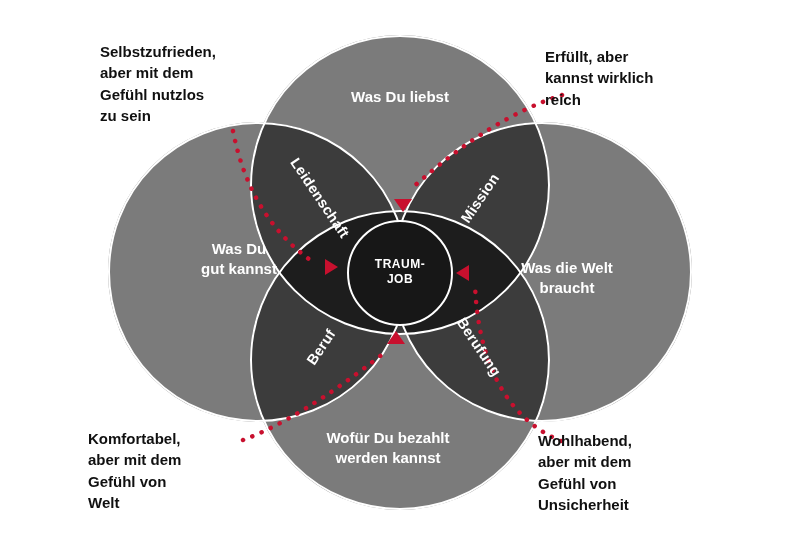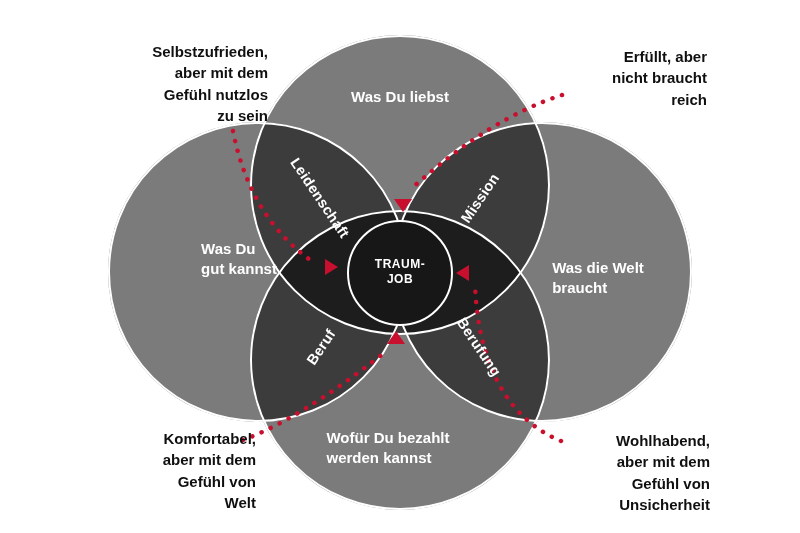--- a/index.html
+++ b/index.html
@@ -13,32 +13,32 @@
                  background:#7b7b7b; mix-blend-mode:multiply; }
 
   
   .circle-ring { position:absolute; width:300px; height:300px; border-radius:50%;
                  border:2.5px solid #ffffff; pointer-events:none; }
 
   .center-disc { position:absolute; left:347px; top:220px; width:106px; height:106px;
                  border-radius:50%; background:#171717; border:2.5px solid #ffffff; }
 
   .vlabel { position:absolute; transform:translate(-50%,-50%); color:#ffffff;
-            font-weight:700; font-size:15px; line-height:1.32; text-align:left;
+            font-weight:700; font-size:15px; line-height:1.32; text-align:center;
             white-space:nowrap; }
   .lens-label { position:absolute; color:#ffffff; font-weight:700; font-size:14.5px;
                 letter-spacing:.3px; white-space:nowrap; }
   .lens-label.rot-pos { transform:translate(-50%,-50%) rotate(56deg); }
   .lens-label.rot-neg { transform:translate(-50%,-50%) rotate(-56deg); }
   .center-label { position:absolute; left:400px; top:272px; transform:translate(-50%,-50%);
                   color:#ffffff; font-weight:700; font-size:12px; letter-spacing:.5px;
                   line-height:1.25; text-align:center; }
 
   .annotation { position:absolute; color:#101010; font-weight:700; font-size:15px;
-                line-height:1.42; text-align:right; }
+                line-height:1.42; text-align:left; }
 
   svg.connectors { position:absolute; left:0; top:0; pointer-events:none; }
   .dotline { fill:none; stroke:#c8102e; stroke-width:4.5; stroke-linecap:round;
              stroke-dasharray:0.1 10; }
   .arrowhead { fill:#c8102e; }
 </style>
 </head>
 <body>
 
 <div class="canvas">
@@ -69,21 +69,21 @@
     <polygon class="arrowhead" points="456,273 469,265 469,281"></polygon>
   </svg>
 
   <div class="vlabel" style="left:400px; top:97px;">
     <div>Was Du liebst</div>
   </div>
   <div class="vlabel" style="left:239px; top:259px;">
     <div>Was Du</div>
     <div>gut kannst</div>
   </div>
-  <div class="vlabel" style="left:567px; top:278px;margin-left:31px;">
+  <div class="vlabel" style="left:567px; top:278px;">
     <div>Was die Welt</div>
     <div>braucht</div>
   </div>
   <div class="vlabel" style="left:388px; top:448px;">
     <div>Wofür Du bezahlt</div>
     <div>werden kannst</div>
   </div>
 
   <div class="lens-label rot-pos" style="left:320px; top:198px;">Leidenschaft</div>
   <div class="lens-label rot-neg" style="left:480px; top:198px;">Mission</div>
@@ -96,21 +96,21 @@
   </div>
 
   <div class="annotation" style="left:100px; top:41px; width:168px;">
     <div>Selbstzufrieden,</div>
     <div>aber mit dem</div>
     <div>Gefühl nutzlos</div>
     <div>zu sein</div>
   </div>
   <div class="annotation" style="left:545px; top:46px; width:162px;">
     <div>Erfüllt, aber</div>
-    <div>nicht braucht</div>
+    <div>kannst wirklich</div>
     <div>reich</div>
   </div>
   <div class="annotation" style="left:88px; top:428px; width:168px;">
     <div>Komfortabel,</div>
     <div>aber mit dem</div>
     <div>Gefühl von</div>
     <div>Welt</div>
   </div>
   <div class="annotation" style="left:538px; top:430px; width:172px;">
     <div>Wohlhabend,</div>

